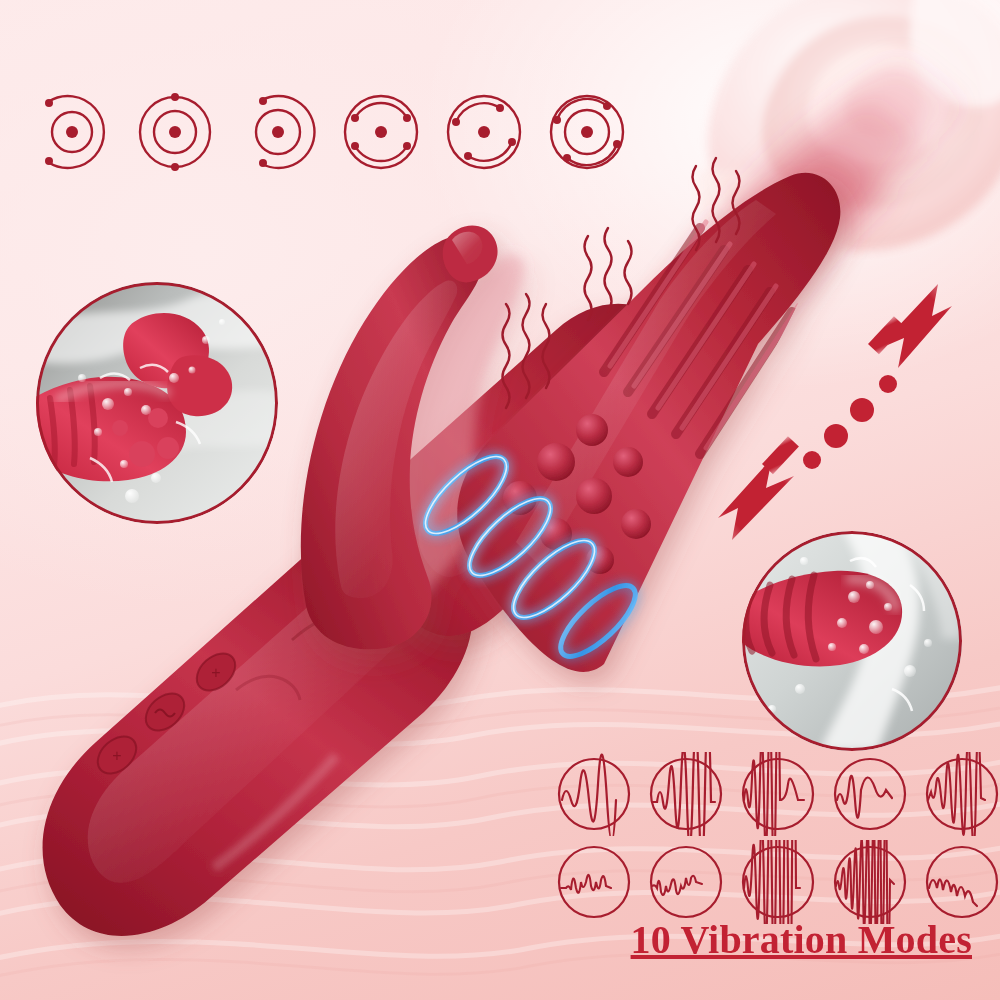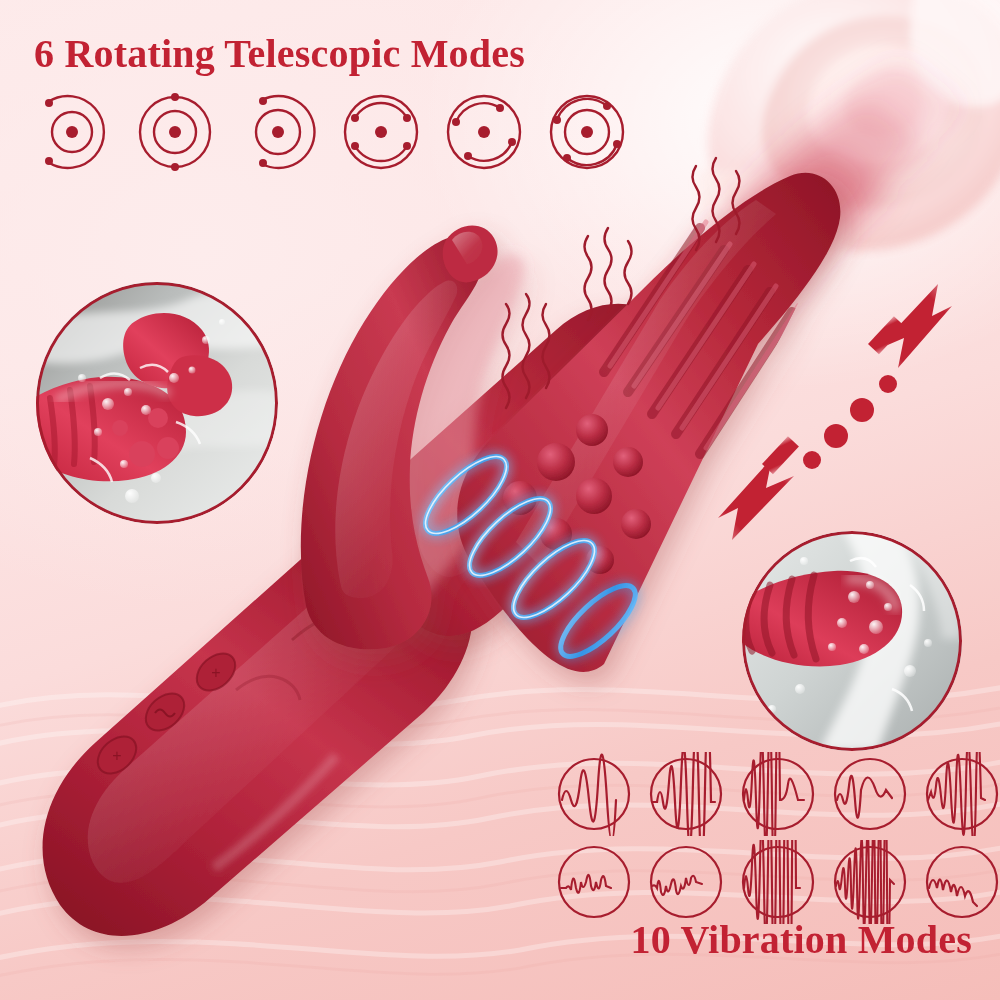--- a/index.html
+++ b/index.html
@@ -589,17 +589,16 @@
       <circle cx="42" cy="42" r="35" fill="none" stroke="#a71d2e" stroke-width="2.2"></circle>
       <path d="M8 46 q2 -10 3 0 t3 -10 t3 10 t3 -10 t3 10 t3 -10 t3 10 t3 -10 t3 10 t3 -10 t3 10 t3 -10 t3 10 t3 -10 t3 10 t3 -10 t3 10 t3 -6 l4 4" fill="none" stroke="#a71d2e" stroke-width="2" stroke-linecap="round"></path>
     </svg>
 
     <svg class="vib-ic" viewBox="0 0 84 84">
       <circle cx="42" cy="42" r="35" fill="none" stroke="#a71d2e" stroke-width="2.2"></circle>
       <path d="M9 48 q4 -16 8 0 q3 -18 6 2 q4 -20 8 2 q3 -16 6 4 q4 -18 8 0 q4 -12 8 6 l4 4" fill="none" stroke="#a71d2e" stroke-width="2.2" stroke-linecap="round"></path>
     </svg>
   </div>
 
-  <div class="headline" id="title-top" style="color: rgb(194, 34, 51);">6 Rotating Telescopic Modes</div>
-
-  <div class="headline" id="title-bottom" style="color: rgb(194, 34, 51);">10 Vibration Modes</div>
+
+  <div class="headline" id="title-bottom" style="color: rgb(194, 34, 51); text-decoration: underline;">10 Vibration Modes</div>
 
 </div>
 
 </body></html>

